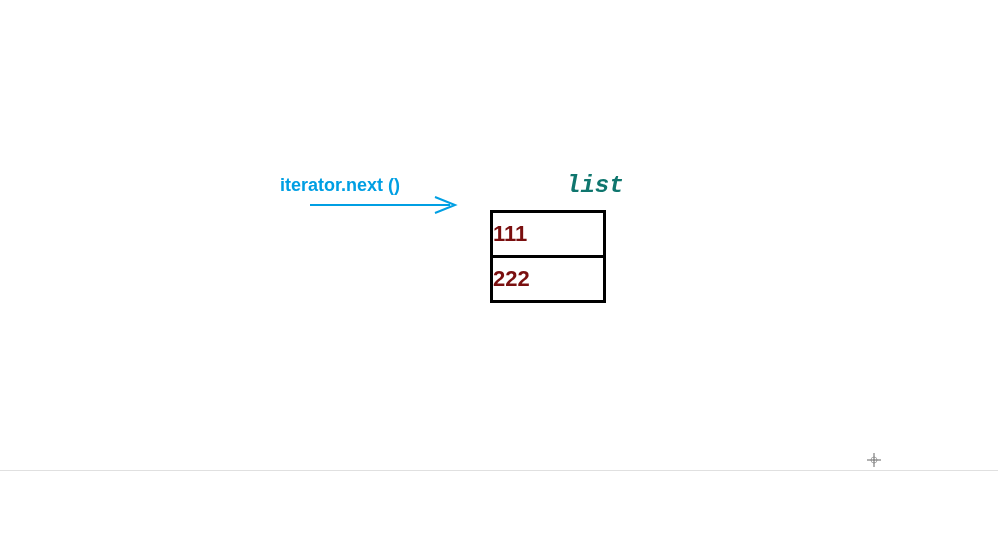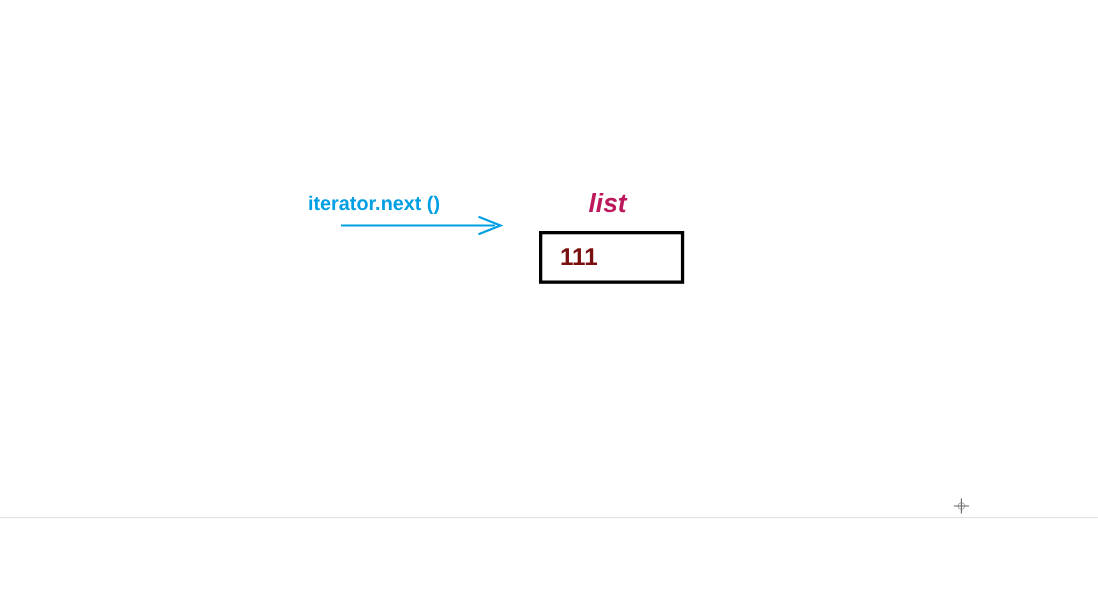--- a/index.html
+++ b/index.html
@@ -26,40 +26,39 @@
     }
     .arrow {
       position: absolute;
       left: 310px;
       top: 195px;
       width: 155px;
       height: 20px;
     }
     .list-label {
       position: absolute;
-      left: 535px;
+      left: 566px;
       top: 172px;
-      color: #be185d;
+      color: #0f766e;
       font-style: italic;
       font-weight: bold;
       font-size: 24px;
-      font-family: Liberation Sans, sans-serif;
+      font-family: Liberation Mono, monospace;
     }
     .list-box {
       position: absolute;
       left: 490px;
       top: 210px;
     }
     .list-cell {
       border: 3px solid #000000;
       width: 110px;
       height: 42px;
       display: flex;
       align-items: center;
-      padding-left: 16px;
       margin-top: -3px;
       color: #7a0f0f;
       font-weight: bold;
       font-size: 22px;
     }
     .list-cell:first-child {
       margin-top: 0;
     }
     .cursor-cross {
       position: absolute;
@@ -89,20 +88,21 @@
 
   <svg class="arrow" viewBox="0 0 155 20">
     <line x1="0" y1="10" x2="140" y2="10" stroke="#009fe3" stroke-width="2"></line>
     <polyline points="125,2 145,10 125,18" fill="none" stroke="#009fe3" stroke-width="2"></polyline>
   </svg>
 
   <div class="list-label">list</div>
 
   <div class="list-box">
     <div class="list-cell">111</div>
+    <div class="list-cell">222</div>
   </div>
 
   <div class="cursor-cross">
     <svg width="14" height="14" viewBox="0 0 14 14">
       <line x1="7" y1="0" x2="7" y2="14" stroke="#666" stroke-width="1"></line>
       <line x1="0" y1="7" x2="14" y2="7" stroke="#666" stroke-width="1"></line>
       <circle cx="7" cy="7" r="3" fill="none" stroke="#666" stroke-width="0.5"></circle>
     </svg>
   </div>
 

